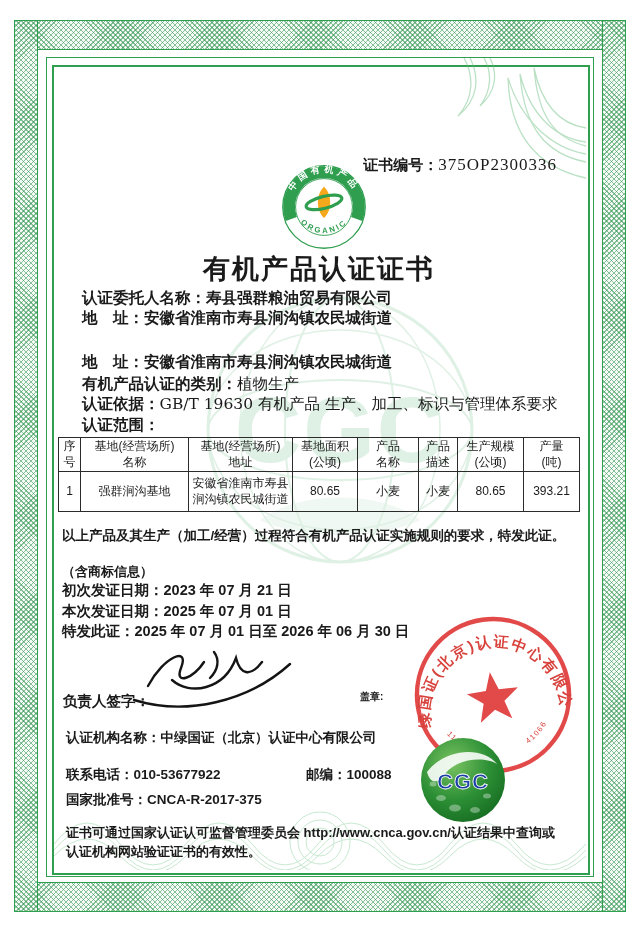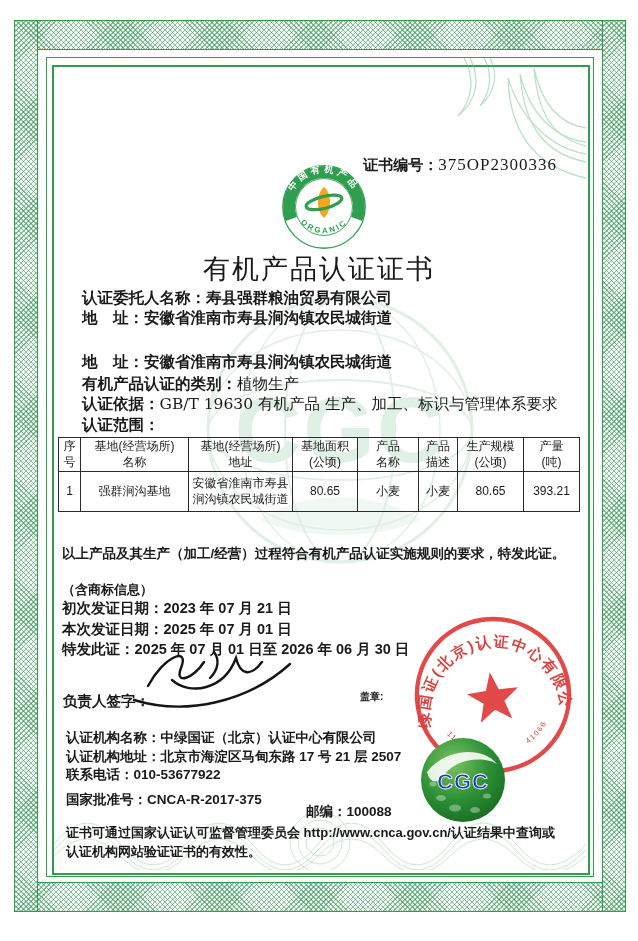--- a/index.html
+++ b/index.html
@@ -25,43 +25,43 @@
     border:1px solid #2f9e4f;}
   .rule-frame{position:absolute; left:52px; top:65px; width:534px; height:806px;
     border:2px solid #2f9e4f;}
   
   .deco{position:absolute; pointer-events:none;}
   
   .certno{position:absolute; top:155px; right:81px; display:flex; align-items:baseline;justify-content:center;}
   .certno .lab{font-weight:700; font-size:15px; font-family:"Liberation Serif","DejaVu Serif",serif;}
   .certno .num{font-size:17px; letter-spacing:1px; font-family:"Liberation Serif","DejaVu Serif",serif;}
   .title{position:absolute; top:251px; left:0; width:100%; text-align:center;
-    font-size:27px; font-weight:400; letter-spacing:2px;}
+    font-size:27px; font-weight:700; letter-spacing:2px;}
   
   .iline{position:absolute; left:82px; font-size:15.5px; font-weight:700;
     white-space:nowrap; line-height:18px;}
   .iline .kai{font-family:"DejaVu Serif","Liberation Serif",serif; font-weight:400;}
   
   table.scope{position:absolute; left:58px; top:437px; border-collapse:collapse;
     table-layout:fixed; width:521px; font-size:12px;}
   table.scope th, table.scope td{border:1px solid #2b2b2b; text-align:center;
     vertical-align:middle; padding:1px 1px; font-weight:400; line-height:1.3;}
   table.scope th span{display:block;}
   table.scope tr.hd{height:34px;}
   table.scope tr.bd{height:40px;}
   table.scope{border:1.5px solid #2b2b2b;}
   
-  .pline{position:absolute; left:62px; font-weight:700; white-space:nowrap;margin-top:18px;}
+  .pline{position:absolute; left:62px; font-weight:700; white-space:nowrap;}
   .attach{position:absolute; right:60px; top:511px; font-size:11.5px;
     font-family:"DejaVu Serif","Liberation Serif",serif; white-space:nowrap;}
   .sig-label{position:absolute; left:63px; top:692px; font-size:14.5px; font-weight:700;}
   .seal-label{position:absolute; left:360px; top:690px; font-size:10px; font-weight:700;text-align:right;}
   
   .oline{position:absolute; left:66px; font-size:13.5px; font-weight:700; white-space:nowrap;}
-  .oline .zip{position:absolute; left:240px;margin-top:37px;}
+  .oline .zip{position:absolute; left:240px;}
   .fline{position:absolute; left:66px; font-size:13px; font-weight:700; white-space:nowrap;}
 </style>
 </head>
 <body>
 
 <div class="page">
 
   <div class="band band-top"></div>
   <div class="band band-bottom"></div>
   <div class="band band-left"></div>
@@ -245,23 +245,20 @@
       <text font-size="7.5" fill="#d5322c" letter-spacing="1.5">
         <textPath href="#sealBot" startOffset="4%">1101</textPath>
         <textPath href="#sealBot" startOffset="72%">41066</textPath>
       </text>
     </g>
   </svg>
 
   <div class="oline" style="top:729px">
     <span>认证机构名称：</span><span>中绿国证（北京）认证中心有限公司</span>
   </div>
-  <div class="oline" style="top:748px">
-    <span>认证机构地址：</span><span>北京市海淀区马甸东路 17 号 21 层 2507</span>
-  </div>
   <div class="oline" style="top:766px">
     <span><span>联系电话：</span><span>010-53677922</span></span>
     <span class="zip"><span>邮编：</span><span>100088</span></span>
   </div>
   <div class="oline" style="top:791px">
     <span>国家批准号：</span><span>CNCA-R-2017-375</span>
   </div>
 
   <svg class="deco" style="left:417px;top:734px" width="92" height="92" viewBox="0 0 92 92">
     <defs>

